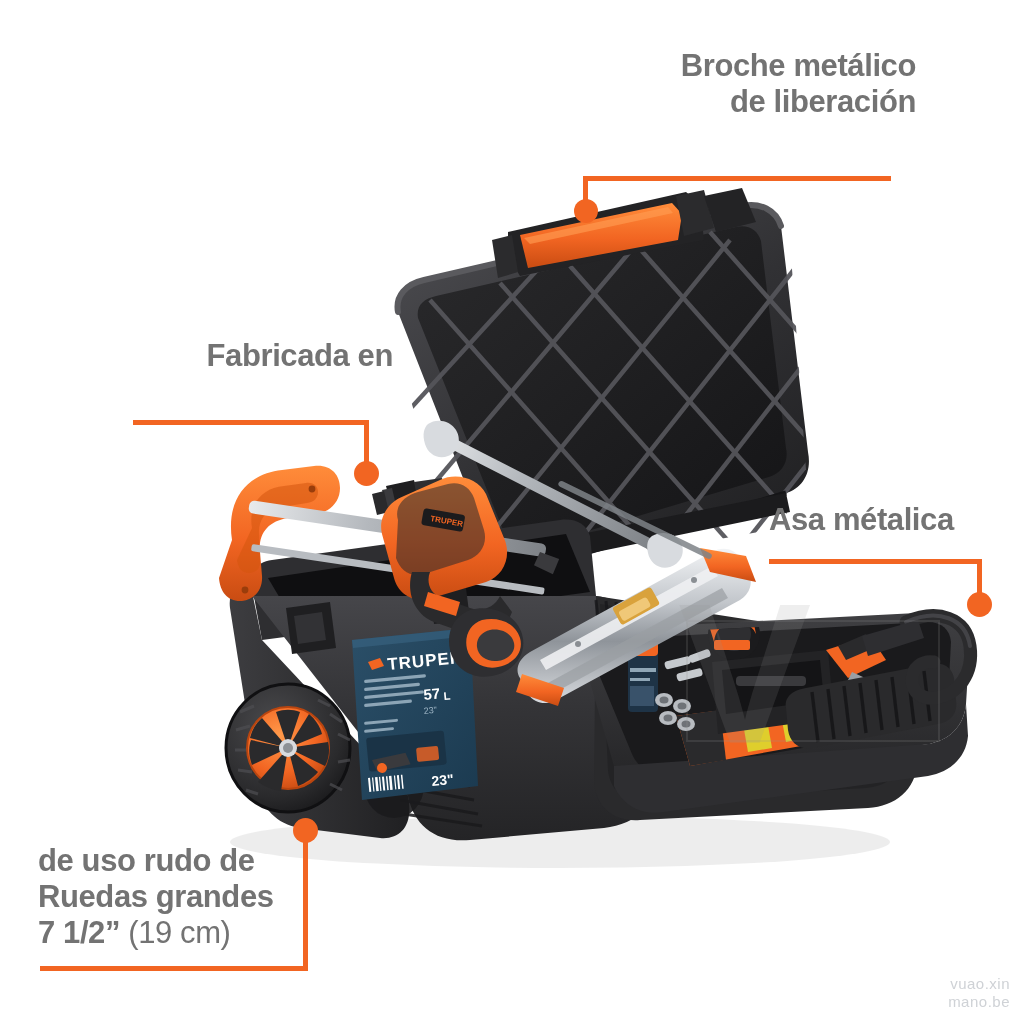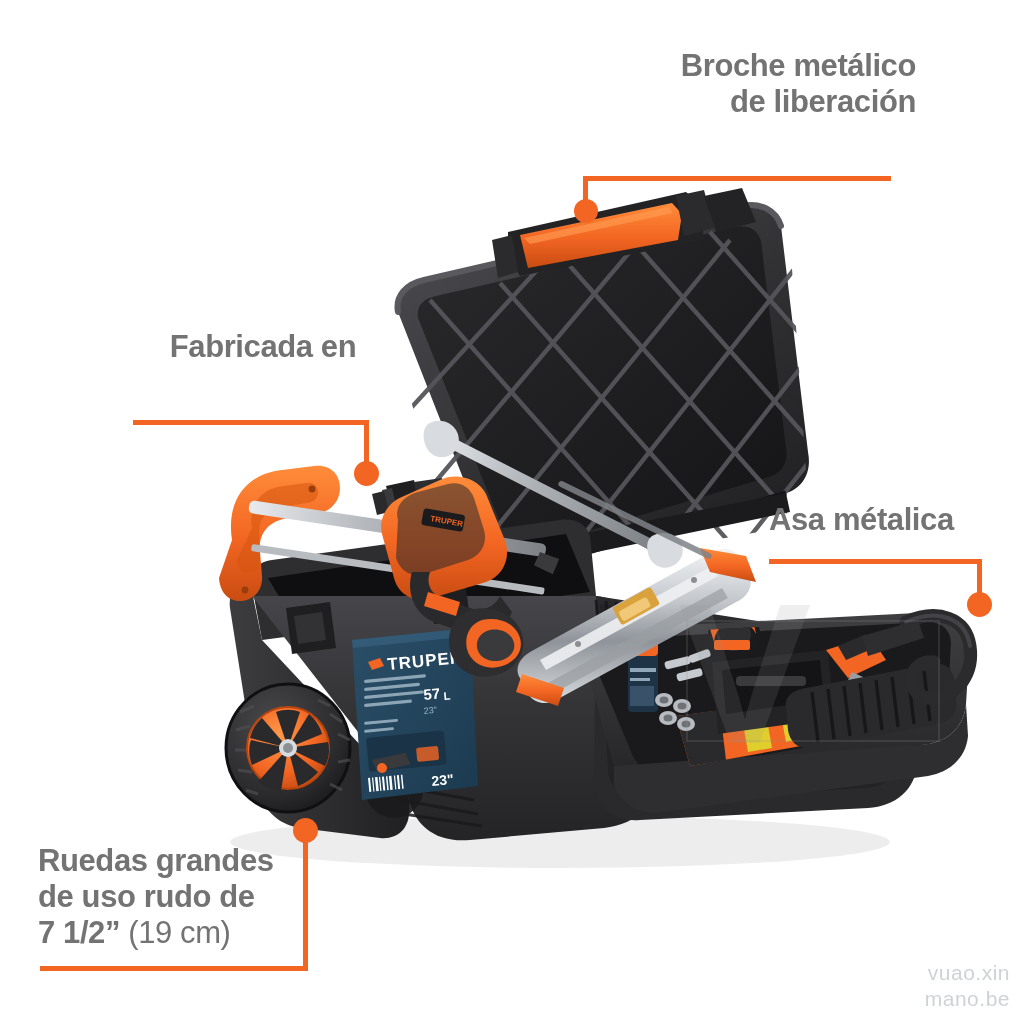--- a/index.html
+++ b/index.html
@@ -24,21 +24,21 @@
     font-stretch:condensed;
   }
   .ctext .light{font-weight:400;}
   .rule{position:absolute;background:#F26522;}
   .dot{position:absolute;background:#F26522;border-radius:50%;}
 
   
   .wm-corner{
     position:absolute;right:14px;bottom:12px;
     text-align:right;color:#cfd2d6;
-    font-size:21px;line-height:1.25;font-weight:400;
+    font-size:15px;line-height:1.25;font-weight:400;
     letter-spacing:.5px;
   }
   .wm-ghost{
     position:absolute;
     color:rgba(150,150,150,.16);
     font-weight:700;font-size:200px;line-height:1;
     letter-spacing:10px;
     pointer-events:none;
     user-select:none;
   }
@@ -434,41 +434,41 @@
     <div class="ctext" style="text-align:right;">
       <div>Broche metálico</div>
       <div>de liberación</div>
     </div>
   </div>
   <div class="rule" style="left:583px;top:176px;width:308px;height:5px;"></div>
   <div class="rule" style="left:583px;top:176px;width:5px;height:30px;"></div>
   <div class="dot" style="left:574px;top:199px;width:24px;height:24px;"></div>
 
   <div class="callout" style="left:133px;top:329px;width:260px;">
-    <div class="ctext" style="text-align:center;">
+    <div class="ctext" style="text-align:right;margin-top:9px;">
       <div>Fabricada en</div>
     </div>
   </div>
   <div class="rule" style="left:133px;top:420px;width:236px;height:5px;"></div>
   <div class="rule" style="left:364px;top:420px;width:5px;height:46px;"></div>
   <div class="dot" style="left:354px;top:461px;width:25px;height:25px;"></div>
 
   <div class="callout" style="left:769px;top:502px;width:230px;">
     <div class="ctext" style="text-align:left;">
       <div>Asa métalica</div>
     </div>
   </div>
   <div class="rule" style="left:769px;top:559px;width:213px;height:5px;"></div>
   <div class="rule" style="left:977px;top:559px;width:5px;height:40px;"></div>
   <div class="dot" style="left:967px;top:592px;width:25px;height:25px;"></div>
 
   <div class="callout" style="left:38px;top:843px;width:290px;">
     <div class="ctext" style="text-align:left;">
+      <div>de uso rudo de</div>
       <div>Ruedas grandes</div>
-      <div>de uso rudo de</div>
       <div>
         <span>7 1/2” </span><span class="light">(19 cm)</span>
       </div>
     </div>
   </div>
   <div class="rule" style="left:40px;top:966px;width:268px;height:5px;"></div>
   <div class="rule" style="left:303px;top:826px;width:5px;height:145px;"></div>
   <div class="dot" style="left:293px;top:818px;width:25px;height:25px;"></div>
 
   <div class="wm-corner">

